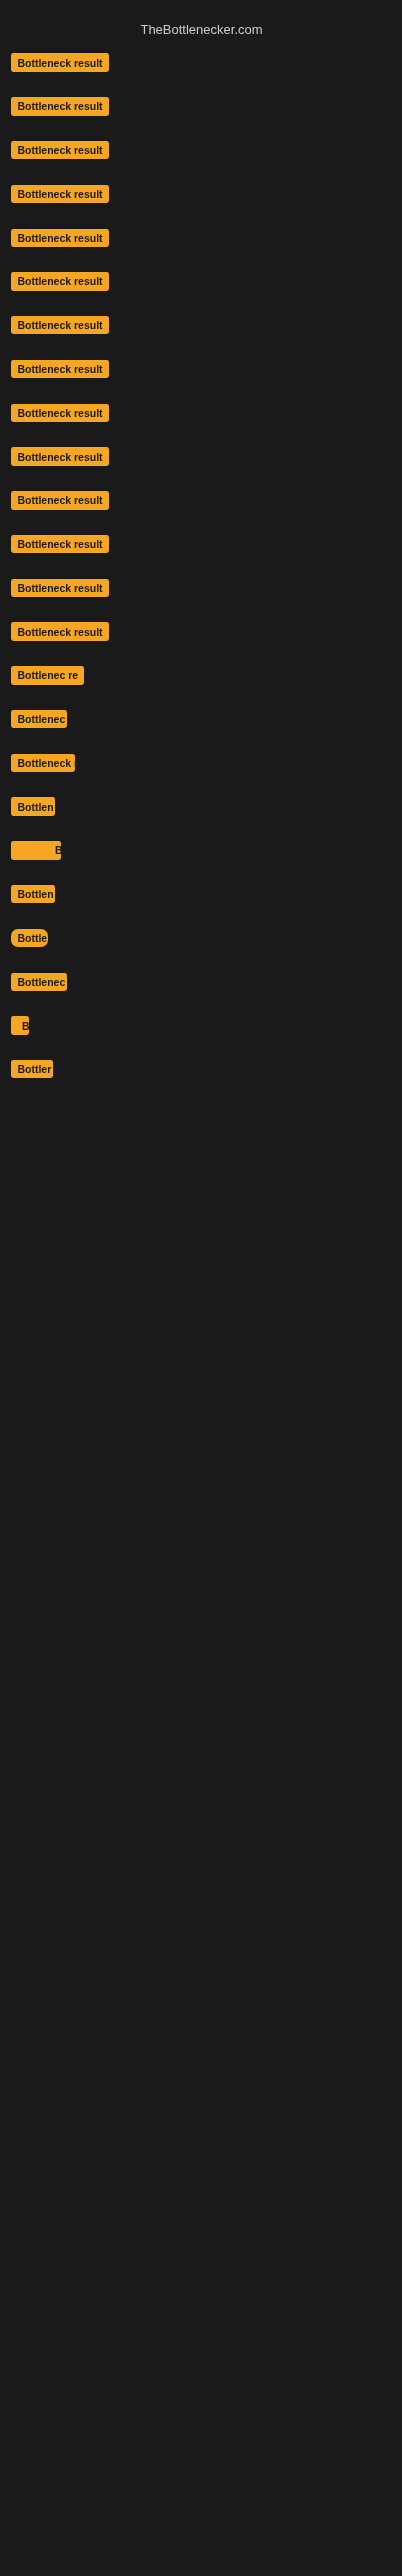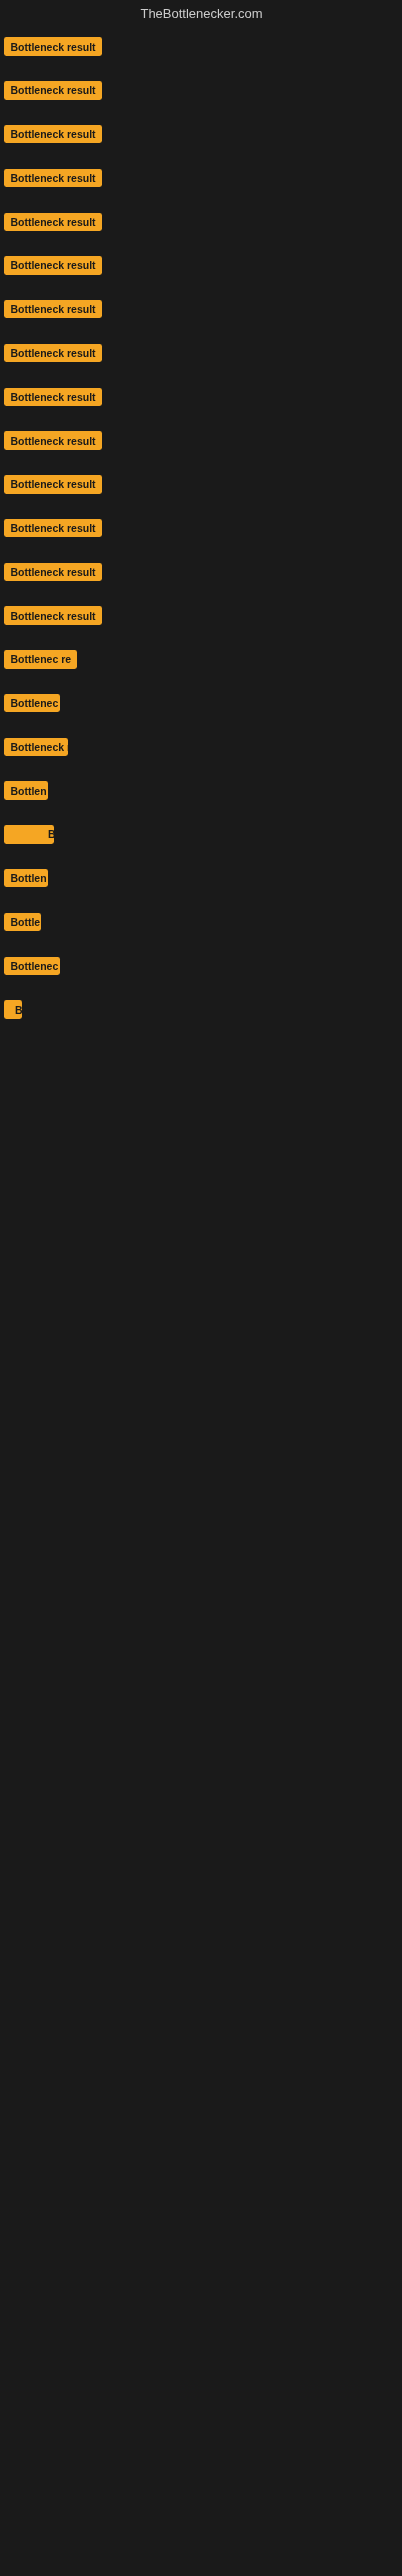--- a/index.html
+++ b/index.html
@@ -13,20 +13,21 @@
       min-height: 2576px;
       background-color: #1a1a1a;
       font-family: Arial, sans-serif;
       position: relative;
     }
 
     .site-header {
       text-align: center;
       padding: 6.4px 0 9.7px 0;
       background-color: #1a1a1a;
+      margin-top: 16px;
     }
 
     .site-title {
       color: #cccccc;
       font-size: 13px;
       font-weight: normal;
     }
 
     .bottleneck-item {
       margin-bottom: 0px;
@@ -34,21 +35,21 @@
     }
 
     .bottleneck-badge {
       display: inline-block;
       background-color: #f5a623;
       color: #1a1a1a;
       font-size: 10.5px;
       font-weight: bold;
       padding: 3.2px 6.4px;
       border-radius: 2.4px;
-      margin-left: 4px;
+      margin-left: 11px;
       white-space: nowrap;
       overflow: hidden;
     }
   </style>
 </head>
 <body>
 
 <div class="site-header">
   <span class="site-title">TheBottlenecker.com</span>
 </div>
@@ -67,17 +68,18 @@
     <div class="bottleneck-item"><span class="bottleneck-badge">Bottleneck result</span></div>
     <div class="bottleneck-item"><span class="bottleneck-badge">Bottleneck result</span></div>
     <div class="bottleneck-item"><span class="bottleneck-badge">Bottleneck result</span></div>
     <div class="bottleneck-item"><span class="bottleneck-badge">Bottleneck result</span></div>
     <div class="bottleneck-item"><span class="bottleneck-badge" style="max-width: 76px; overflow: hidden;">Bottlenec re</span></div>
     <div class="bottleneck-item"><span class="bottleneck-badge" style="max-width: 56px; overflow: hidden;">Bottlenec</span></div>
     <div class="bottleneck-item"><span class="bottleneck-badge" style="max-width: 64px; overflow: hidden;">Bottleneck r</span></div>
     <div class="bottleneck-item"><span class="bottleneck-badge" style="max-width: 44px; overflow: hidden;">Bottlen</span></div>
     <div class="bottleneck-item"><span class="bottleneck-badge" style="max-width: 24px; overflow: hidden; padding-left: 44px;">Bot</span></div>
     <div class="bottleneck-item"><span class="bottleneck-badge" style="max-width: 44px; overflow: hidden;">Bottlen</span></div>
-    <div class="bottleneck-item"><span class="bottleneck-badge" style="max-width: 37px; overflow: hidden;">Bottle</span></div>
+    <div class="bottleneck-item"><span class="bottleneck-badge" style="max-width: 37px; overflow: hidden; border-radius: 7px;">Bottle</span></div>
     <div class="bottleneck-item"><span class="bottleneck-badge" style="max-width: 56px; overflow: hidden;">Bottlenec</span></div>
     <div class="bottleneck-item"><span class="bottleneck-badge" style="max-width: 17.7px; overflow: hidden; padding-left: 11px;">Bo</span></div>
+    <div class="bottleneck-item"><span class="bottleneck-badge" style="max-width: 42px; overflow: hidden;">Bottler</span></div>
   </div>
 
 
 </body></html>

